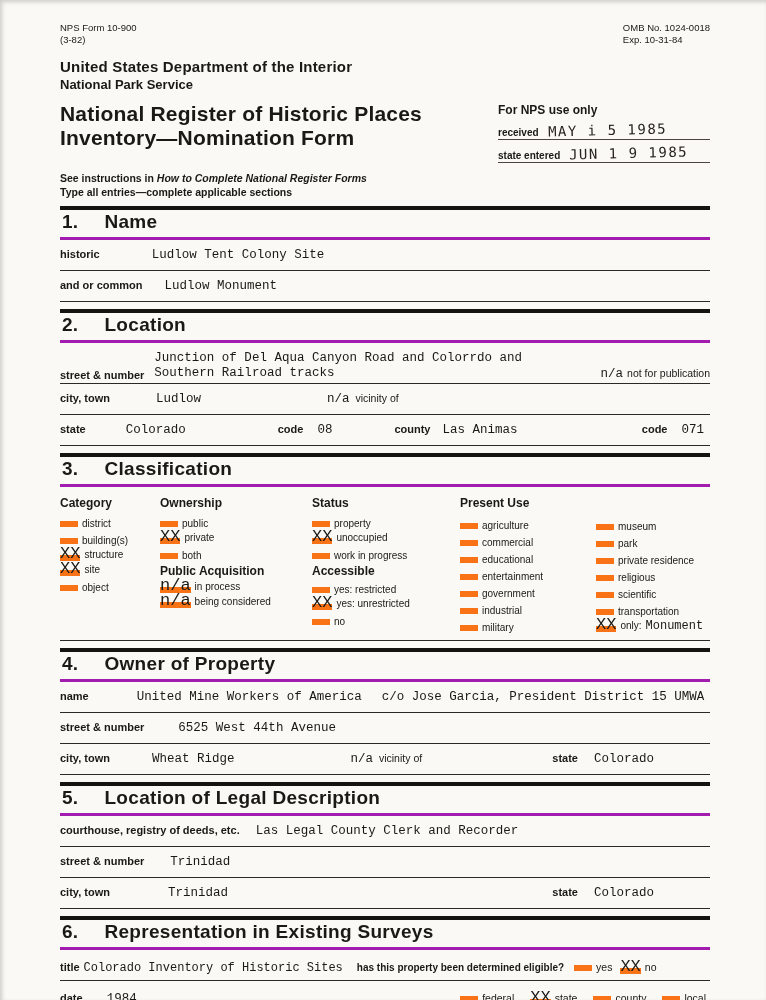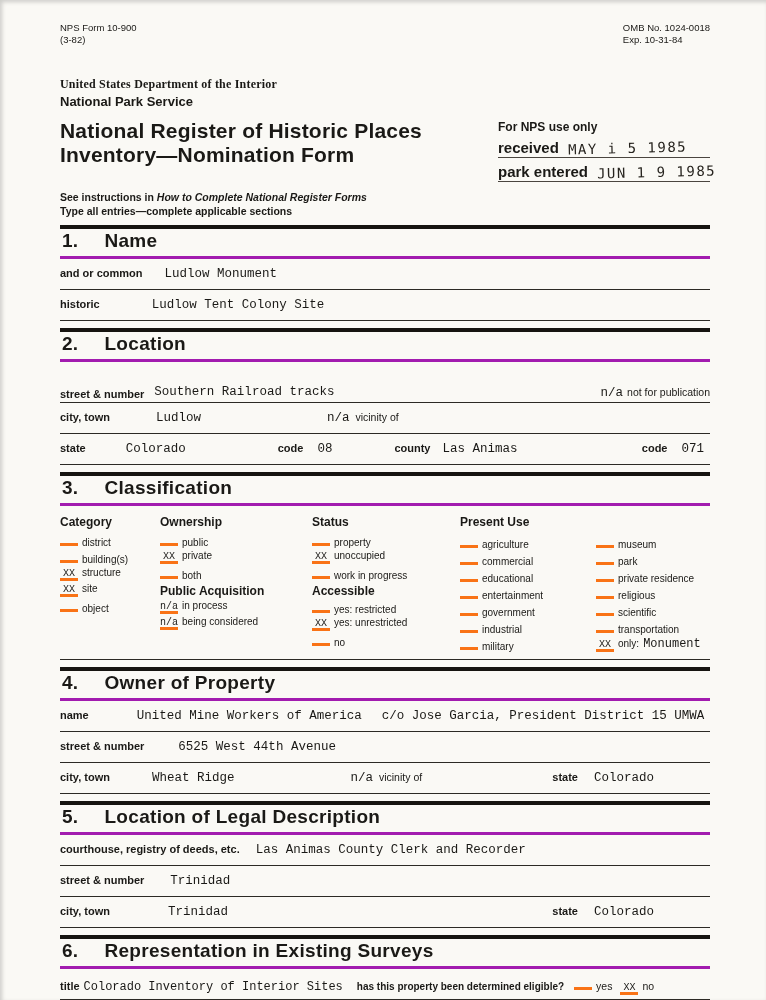--- a/index.html
+++ b/index.html
@@ -7,48 +7,48 @@
   body {
     background: #faf9f5;
     color: #1a1916;
     font-family: "Liberation Sans", sans-serif;
     box-shadow: inset 2px 2px 4px rgba(0,0,0,.18);
   }
   .page { width: 766px; height: 1000px; padding: 22px 56px 8px 60px; overflow: hidden; }
 
   
   .meta-row { display: flex; justify-content: space-between; font-size: 9.5px; line-height: 11.5px; }
-  .dept { font-size: 12px; font-weight: bold; margin-top: 32px; letter-spacing: .2px; font-family: Liberation Serif, serif; }
+  .dept { font-size: 15px; font-weight: bold; margin-top: 13px; letter-spacing: .2px; }
   .service { font-size: 13px; font-weight: bold; margin-top: 2px; }
   .title-row { display: flex; margin-top: 10px; }
   .big-title { font-size: 21px; font-weight: 800; line-height: 24px; letter-spacing: .2px; }
   .nps-box { margin-left: auto; width: 212px; padding-top: 1px; }
   .nps-use { font-size: 12px; font-weight: bold; }
   .stamp-row { display: flex; align-items: flex-end; border-bottom: 1px solid #4a453f; padding-bottom: 1px; margin-top: 5px; }
-  .stamp-label { font-size: 15px; font-weight: bold; white-space: nowrap; }
+  .stamp-label { font-size: 10px; font-weight: bold; white-space: nowrap; }
   .stamp { font-family: "DejaVu Sans Mono", monospace; font-size: 14px; margin-left: 9px; letter-spacing: 1.5px; white-space: nowrap; transform: rotate(-1.4deg); color: #27241f; }
   .instr { font-size: 10.5px; font-weight: bold; margin-top: 9px; line-height: 13.5px; }
   .instr .it { font-style: italic; }
 
   
   .sec-head { border-top: 4px solid #161410; border-bottom: 3px solid #a21caf; margin-top: 7px; padding: 1px 0 4px 2px; }
   .sec-num, .sec-title { font-size: 19px; font-weight: 800; letter-spacing: .3px; }
   .sec-title { margin-left: 26px; }
 
   
   .row { display: flex; align-items: baseline; border-bottom: 1.3px solid #2c2a25; margin-top: 8px; padding-bottom: 2px; min-height: 23px; }
   .lab { font-size: 11px; font-weight: bold; white-space: nowrap; }
   .lab-lt { font-size: 10.5px; font-weight: normal; white-space: nowrap; }
   .q { font-size: 10px; font-weight: bold; white-space: nowrap; }
   .val { font-family: "Liberation Mono", monospace; font-size: 12.5px; white-space: nowrap; }
   .val-sm { font-family: "Liberation Mono", monospace; font-size: 12px; white-space: nowrap; }
   .two-line { white-space: normal; line-height: 15px; }
 
   
-  .mk { display: inline-block; min-width: 18px; text-align: center; font-family: "Liberation Mono", monospace; font-size: 10px; line-height: 11px; height: 13px; border-bottom: 3px solid #f97316; }
+  .mk { display: inline-block; min-width: 18px; text-align: center; font-family: "Liberation Mono", monospace; font-size: 17px; line-height: 11px; height: 13px; border-bottom: 6px solid #f97316; }
   .ck { display: flex; align-items: baseline; gap: 4px; margin-top: 2px; }
   .ck-label { font-size: 10px; white-space: nowrap; }
   .ckp { display: inline-flex; align-items: baseline; gap: 4px; }
 
   
   .classif { display: flex; margin-top: 9px; padding-bottom: 7px; border-bottom: 1.3px solid #2c2a25; }
   .col-head { font-size: 12px; font-weight: bold; margin-bottom: 4px; }
   .sub-head { font-size: 12px; font-weight: bold; margin-top: 3px; }
   .use-cols { display: flex; align-items: center; }
   .levels { display: inline-flex; gap: 16px; align-items: baseline; }
@@ -77,50 +77,50 @@
       <div>National Register of Historic Places</div>
       <div>Inventory—Nomination Form</div>
     </div>
     <div class="nps-box">
       <div class="nps-use">For NPS use only</div>
       <div class="stamp-row">
         <span class="stamp-label">received</span>
         <span class="stamp">MAY i 5 1985</span>
       </div>
       <div class="stamp-row">
-        <span class="stamp-label">park entered</span>
+        <span class="stamp-label">state entered</span>
         <span class="stamp">JUN 1 9 1985</span>
       </div>
     </div>
   </div>
 
   <div class="instr">
     <div><span>See instructions in</span> <span class="it">How to Complete National Register Forms</span></div>
     <div>Type all entries—complete applicable sections</div>
   </div>
 
   <div class="sec-head">
     <span class="sec-num">1.</span><span class="sec-title">Name</span>
   </div>
   <div class="row">
+    <span class="lab">historic</span>
+    <span class="val" style="margin-left:52px">Ludlow Tent Colony Site</span>
+  </div>
+  <div class="row">
     <span class="lab">and or common</span>
     <span class="val" style="margin-left:22px">Ludlow Monument</span>
-  </div>
-  <div class="row">
-    <span class="lab">historic</span>
-    <span class="val" style="margin-left:52px">Ludlow Tent Colony Site</span>
   </div>
 
   <div class="sec-head">
     <span class="sec-num">2.</span><span class="sec-title">Location</span>
   </div>
   <div class="row" style="align-items:flex-end">
     <span class="lab">street &amp; number</span>
     <span class="val two-line" style="margin-left:10px">
-      <br><span>Southern Railroad tracks</span>
+      <span>Junction of Del Aqua Canyon Road and Colorrdo and</span><br><span>Southern Railroad tracks</span>
     </span>
     <span class="ckp" style="margin-left:auto">
       <span class="val">n/a</span>
       <span class="lab-lt">not for publication</span>
     </span>
   </div>
   <div class="row">
     <span class="lab">city, town</span>
     <span class="val" style="margin-left:46px">Ludlow</span>
     <span class="val" style="margin-left:126px">n/a</span>
@@ -307,39 +307,39 @@
     <span class="lab-lt" style="margin-left:6px">vicinity of</span>
     <span class="lab" style="margin-left:auto">state</span>
     <span class="val" style="margin-left:16px;margin-right:56px">Colorado</span>
   </div>
 
   <div class="sec-head">
     <span class="sec-num">5.</span><span class="sec-title">Location of Legal Description</span>
   </div>
   <div class="row">
     <span class="lab">courthouse, registry of deeds, etc.</span>
-    <span class="val" style="margin-left:16px">Las Animas County Clerk and Recorder</span>
+    <span class="val" style="margin-left:16px">Las Legal County Clerk and Recorder</span>
   </div>
   <div class="row">
     <span class="lab">street &amp; number</span>
     <span class="val" style="margin-left:26px">Trinidad</span>
   </div>
   <div class="row">
     <span class="lab">city, town</span>
     <span class="val" style="margin-left:58px">Trinidad</span>
     <span class="lab" style="margin-left:auto">state</span>
     <span class="val" style="margin-left:16px;margin-right:56px">Colorado</span>
   </div>
 
   <div class="sec-head">
     <span class="sec-num">6.</span><span class="sec-title">Representation in Existing Surveys</span>
   </div>
   <div class="row">
     <span class="lab">title</span>
-    <span class="val-sm" style="margin-left:4px">Colorado Inventory of Interior Sites</span>
+    <span class="val-sm" style="margin-left:4px">Colorado Inventory of Historic Sites</span>
     <span class="q" style="margin-left:14px">has this property been determined eligible?</span>
     <span class="ckp" style="margin-left:10px">
         <span class="mk"></span>
         <span class="lab-lt">yes</span>
       </span>
     <span class="ckp" style="margin-left:8px">
         <span class="mk">XX</span>
         <span class="lab-lt">no</span>
       </span>
   </div>

